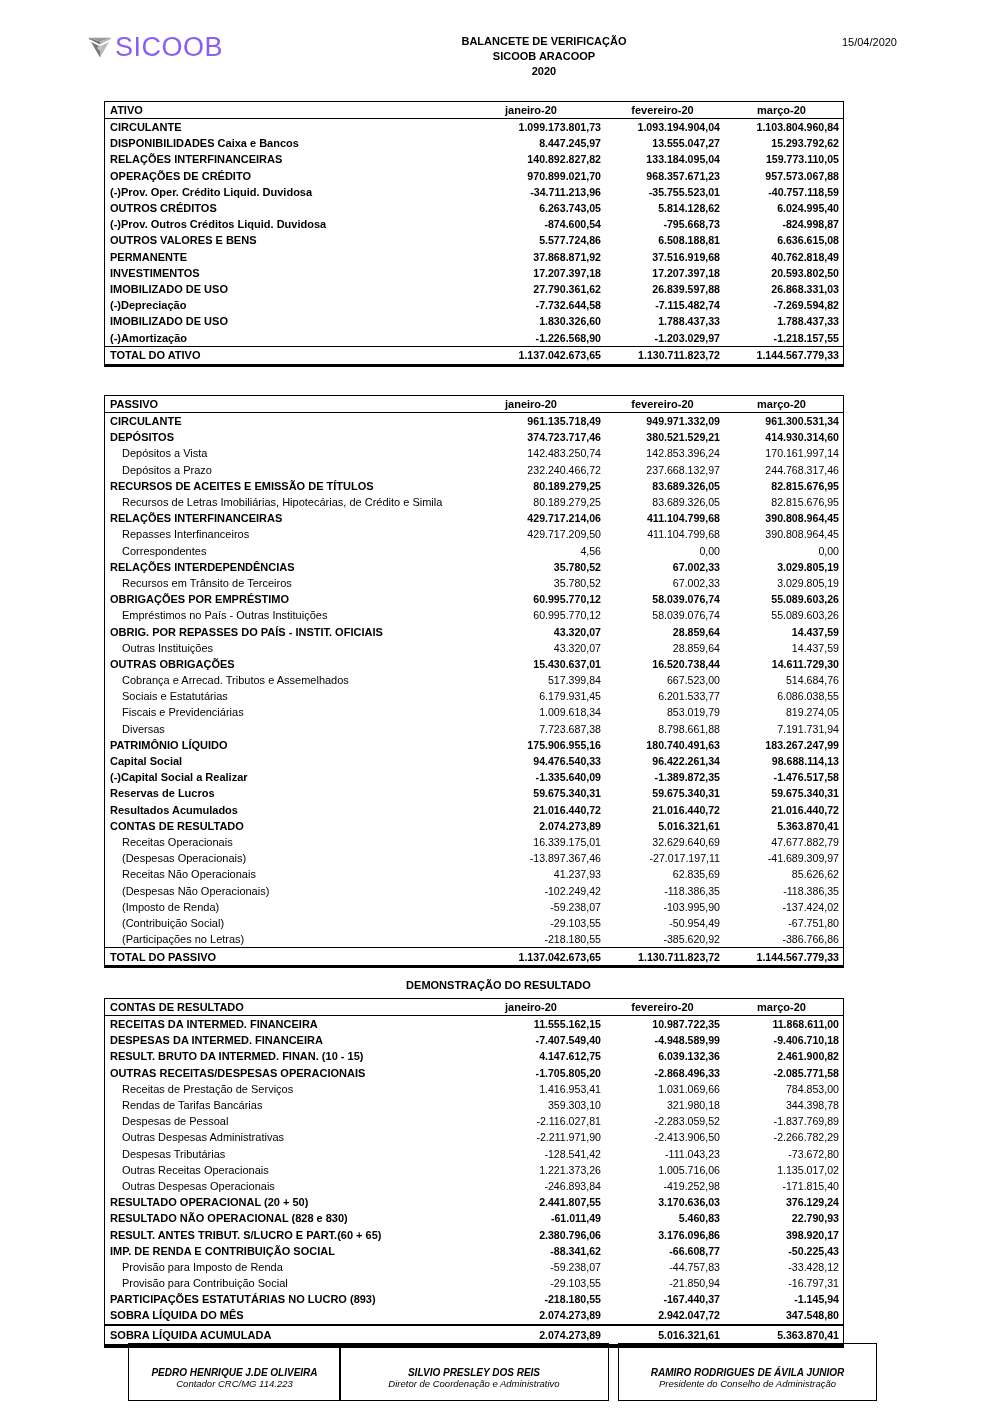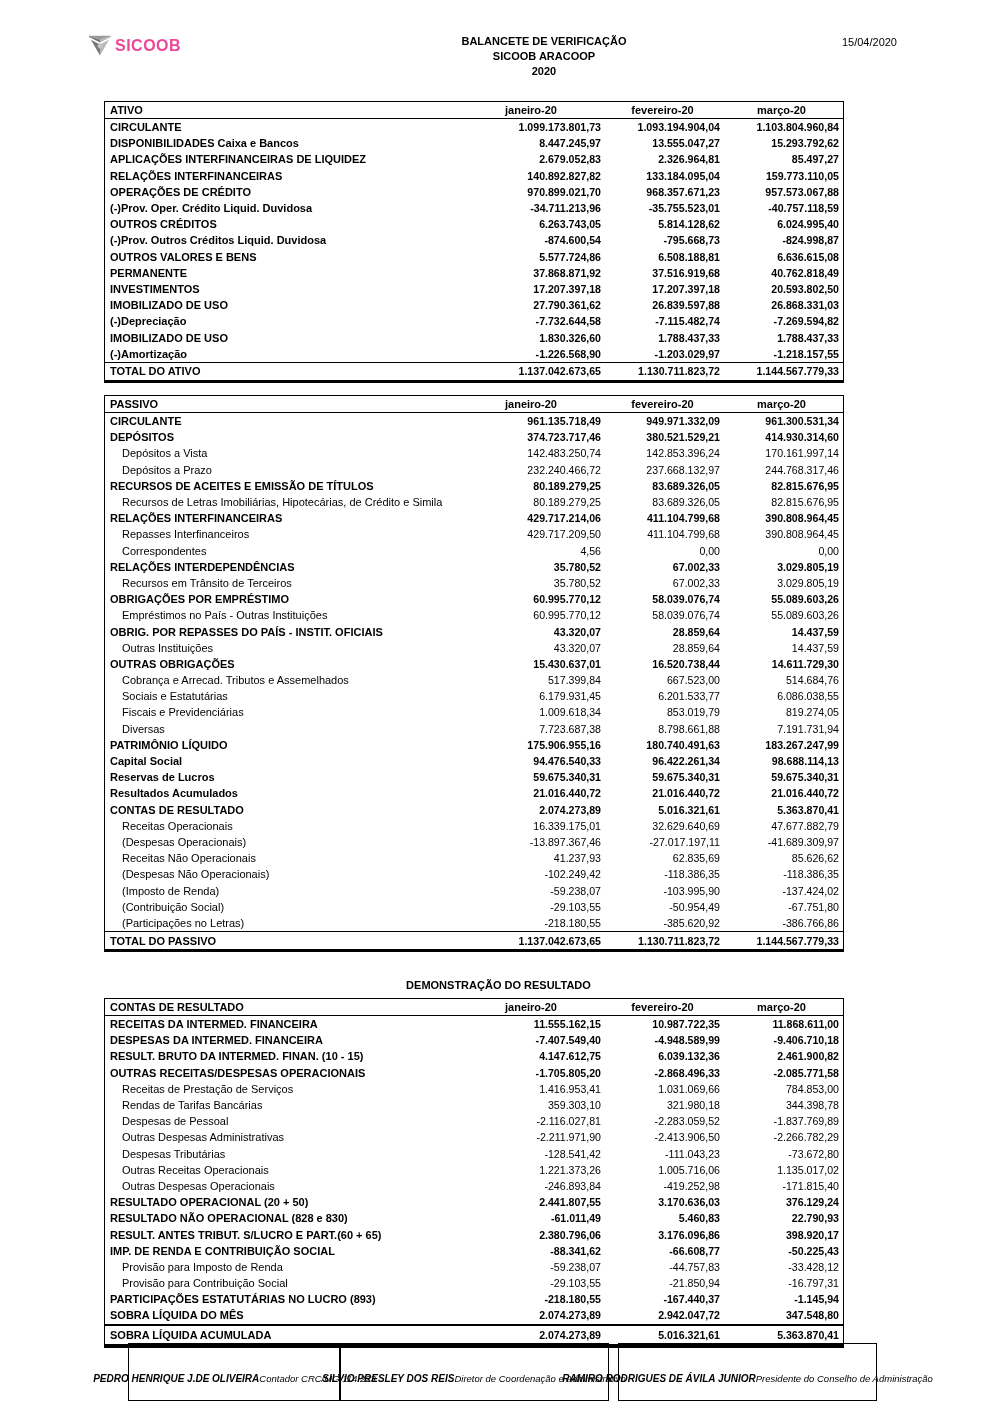--- a/index.html
+++ b/index.html
@@ -4,21 +4,21 @@
 <style>
   html,body{margin:0;padding:0;}
   body{
     width:1000px;height:1415px;
     background:#ffffff;color:#000;
     font-family:"Liberation Sans",sans-serif;
     position:relative;overflow:hidden;
   }
   
   .logo{position:absolute;left:88px;top:32px;display:flex;align-items:center;gap:3px;}
-  .logo-text{font-size:16px;font-weight:bold;color:#ec4899;letter-spacing:.5px;}
+  .logo-text{font-size:27px;font-weight:normal;color:#8b5cf6;letter-spacing:.5px;}
   .doc-titles{position:absolute;top:34px;left:0;width:100%;text-align:center;
     font-weight:bold;font-size:11px;line-height:15px;padding-left:44px;}
   .doc-date{position:absolute;top:36px;right:103px;font-size:11px;}
   
   .tbl{position:absolute;left:104px;width:740px;box-sizing:border-box;
     border-left:1.5px solid #000;border-right:1.5px solid #000;}
   #tbl-ativo{top:101px;}
   #tbl-passivo{top:395px;}
   #tbl-dre{top:998px;}
   .thead{display:flex;align-items:center;height:16px;
@@ -32,21 +32,21 @@
   .val.c1{width:140px;}
   .thead .val{text-align:center;font-size:11px;}
   .b .lbl,.b .val{font-weight:bold;}
   .i .lbl{padding-left:17px;font-weight:normal;}
   .i .val{font-weight:normal;}
   .dre-title{position:absolute;top:979px;left:120px;width:757px;text-align:center;
     font-weight:bold;font-size:11px;}
   
   .sig-area{position:absolute;left:120px;top:1343px;width:760px;height:58px;}
   .sig-box{position:absolute;top:0;height:58px;border:1.5px solid #000;box-sizing:border-box;
-    display:flex;flex-direction:row;justify-content:center;align-items:center;
+    display:flex;flex-direction:column;justify-content:center;align-items:center;
     text-align:center;padding-top:12px;}
   .sig-1{left:8px;width:213px;}
   .sig-2{left:219px;width:270px;}
   .sig-3{left:498px;width:259px;}
   .sig-name{font-weight:bold;font-style:italic;font-size:10px;white-space:nowrap;}
   .sig-role{font-style:italic;font-size:9.5px;margin-top:0;white-space:nowrap;}
 </style>
 </head>
 <body>
 
@@ -82,26 +82,20 @@
       <div class="val">1.093.194.904,04</div>
       <div class="val">1.103.804.960,84</div>
     </div>
     <div class="trow b">
       <div class="lbl">DISPONIBILIDADES Caixa e Bancos</div>
       <div class="val c1">8.447.245,97</div>
       <div class="val">13.555.047,27</div>
       <div class="val">15.293.792,62</div>
     </div>
     <div class="trow b">
-      <div class="lbl">APLICAÇÕES INTERFINANCEIRAS DE LIQUIDEZ</div>
-      <div class="val c1">2.679.052,83</div>
-      <div class="val">2.326.964,81</div>
-      <div class="val">85.497,27</div>
-    </div>
-    <div class="trow b">
       <div class="lbl">RELAÇÕES INTERFINANCEIRAS</div>
       <div class="val c1">140.892.827,82</div>
       <div class="val">133.184.095,04</div>
       <div class="val">159.773.110,05</div>
     </div>
     <div class="trow b">
       <div class="lbl">OPERAÇÕES DE CRÉDITO</div>
       <div class="val c1">970.899.021,70</div>
       <div class="val">968.357.671,23</div>
       <div class="val">957.573.067,88</div>
@@ -304,20 +298,26 @@
       <div class="lbl">PATRIMÔNIO LÍQUIDO</div>
       <div class="val c1">175.906.955,16</div>
       <div class="val">180.740.491,63</div>
       <div class="val">183.267.247,99</div>
     </div>
     <div class="trow b">
       <div class="lbl">Capital Social</div>
       <div class="val c1">94.476.540,33</div>
       <div class="val">96.422.261,34</div>
       <div class="val">98.688.114,13</div>
+    </div>
+    <div class="trow b">
+      <div class="lbl">(-)Capital Social a Realizar</div>
+      <div class="val c1">-1.335.640,09</div>
+      <div class="val">-1.389.872,35</div>
+      <div class="val">-1.476.517,58</div>
     </div>
     <div class="trow b">
       <div class="lbl">Reservas de Lucros</div>
       <div class="val c1">59.675.340,31</div>
       <div class="val">59.675.340,31</div>
       <div class="val">59.675.340,31</div>
     </div>
     <div class="trow b">
       <div class="lbl">Resultados Acumulados</div>
       <div class="val c1">21.016.440,72</div>

